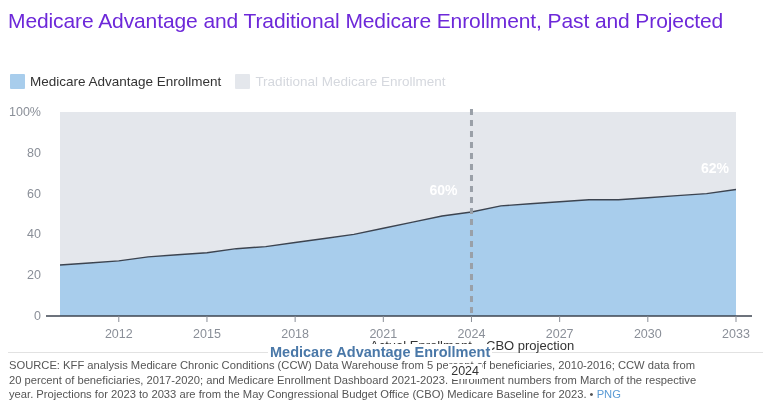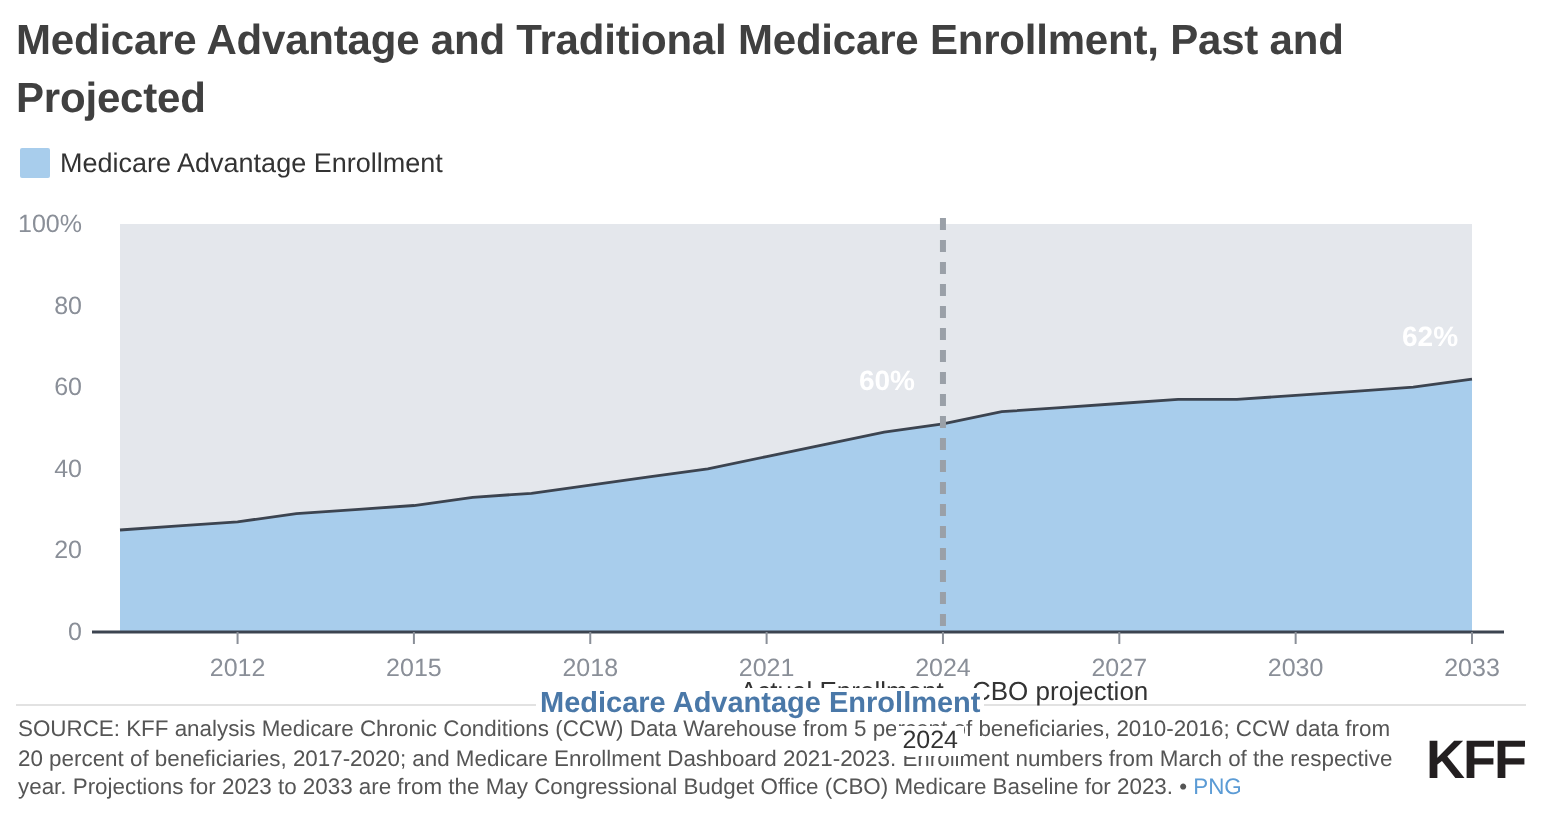--- a/index.html
+++ b/index.html
@@ -21,22 +21,22 @@
   }
 
   
   #chart-title {
     position: absolute;
     left: 8px;
     top: 6px;
     width: 745px;
     font-size: 21px;
     line-height: 29px;
-    color: #404040;
-    font-weight: 700;
+    color: #6d28d9;
+    font-weight: 400;
     letter-spacing: -0.1px;
   }
 
   
   #legend {
     position: absolute;
     left: 10px;
     top: 74px;
     display: flex;
     align-items: center;
@@ -167,20 +167,24 @@
 <body>
 
 <div id="root">
 
   <div id="chart-title">Medicare Advantage and Traditional Medicare Enrollment, Past and Projected</div>
 
   <div id="legend">
     <div class="legend-item">
       <span class="legend-swatch" style="background:#a8cdec;"></span>
       <span class="legend-label">Medicare Advantage Enrollment</span>
+    </div>
+    <div class="legend-item dim">
+      <span class="legend-swatch" style="background:#e4e7ec;"></span>
+      <span class="legend-label">Traditional Medicare Enrollment</span>
     </div>
   </div>
 
   <div id="plot-wrap">
     <svg id="plot-svg" width="771" height="245">
 
       <g id="g-areas">
           <rect x="60" y="12" width="676" height="204" fill="#e4e7ec"></rect>
           <path d="M 60 165 L 89.3913043478261 162.96 L 118.78260869565217 160.92 L 148.17391304347825 156.84 L 177.56521739130434 154.8 L 206.95652173913044 152.76 L 236.34782608695653 148.68 L 265.7391304347826 146.64 L 295.1304347826087 142.56 L 324.5217391304348 138.48000000000002 L 353.9130434782609 134.39999999999998 L 383.30434782608694 128.28 L 412.69565217391306 122.16 L 442.0869565217391 116.04 L 471.47826086956525 111.96 L 500.8695652173913 105.83999999999999 L 530.2608695652174 103.8 L 559.6521739130435 101.75999999999999 L 589.0434782608696 99.72000000000001 L 618.4347826086956 99.72000000000001 L 647.8260869565217 97.68 L 677.2173913043478 95.64 L 706.6086956521739 93.60000000000001 L 736 89.52 L 736 216 L 60 216 Z" fill="#a8cdec"></path>
         </g>
@@ -230,15 +234,14 @@
     <div id="tooltip">
       <div><span class="tt-title">Medicare Advantage Enrollment</span></div>
       <div><span class="tt-row">2024</span></div>
     </div>
   </div>
 
   <div id="footer-rule"></div>
   <div id="source">
     <span>SOURCE: KFF analysis Medicare Chronic Conditions (CCW) Data Warehouse from 5 percent of beneficiaries, 2010-2016; CCW data from 20 percent of beneficiaries, 2017-2020; and Medicare Enrollment Dashboard 2021-2023. Enrollment numbers from March of the respective year. Projections for 2023 to 2033 are from the May Congressional Budget Office (CBO) Medicare Baseline for 2023. • </span><a href="#">PNG</a>
   </div>
-  <div id="kff-logo">KFF</div>
 
 </div>
 
 </body></html>

